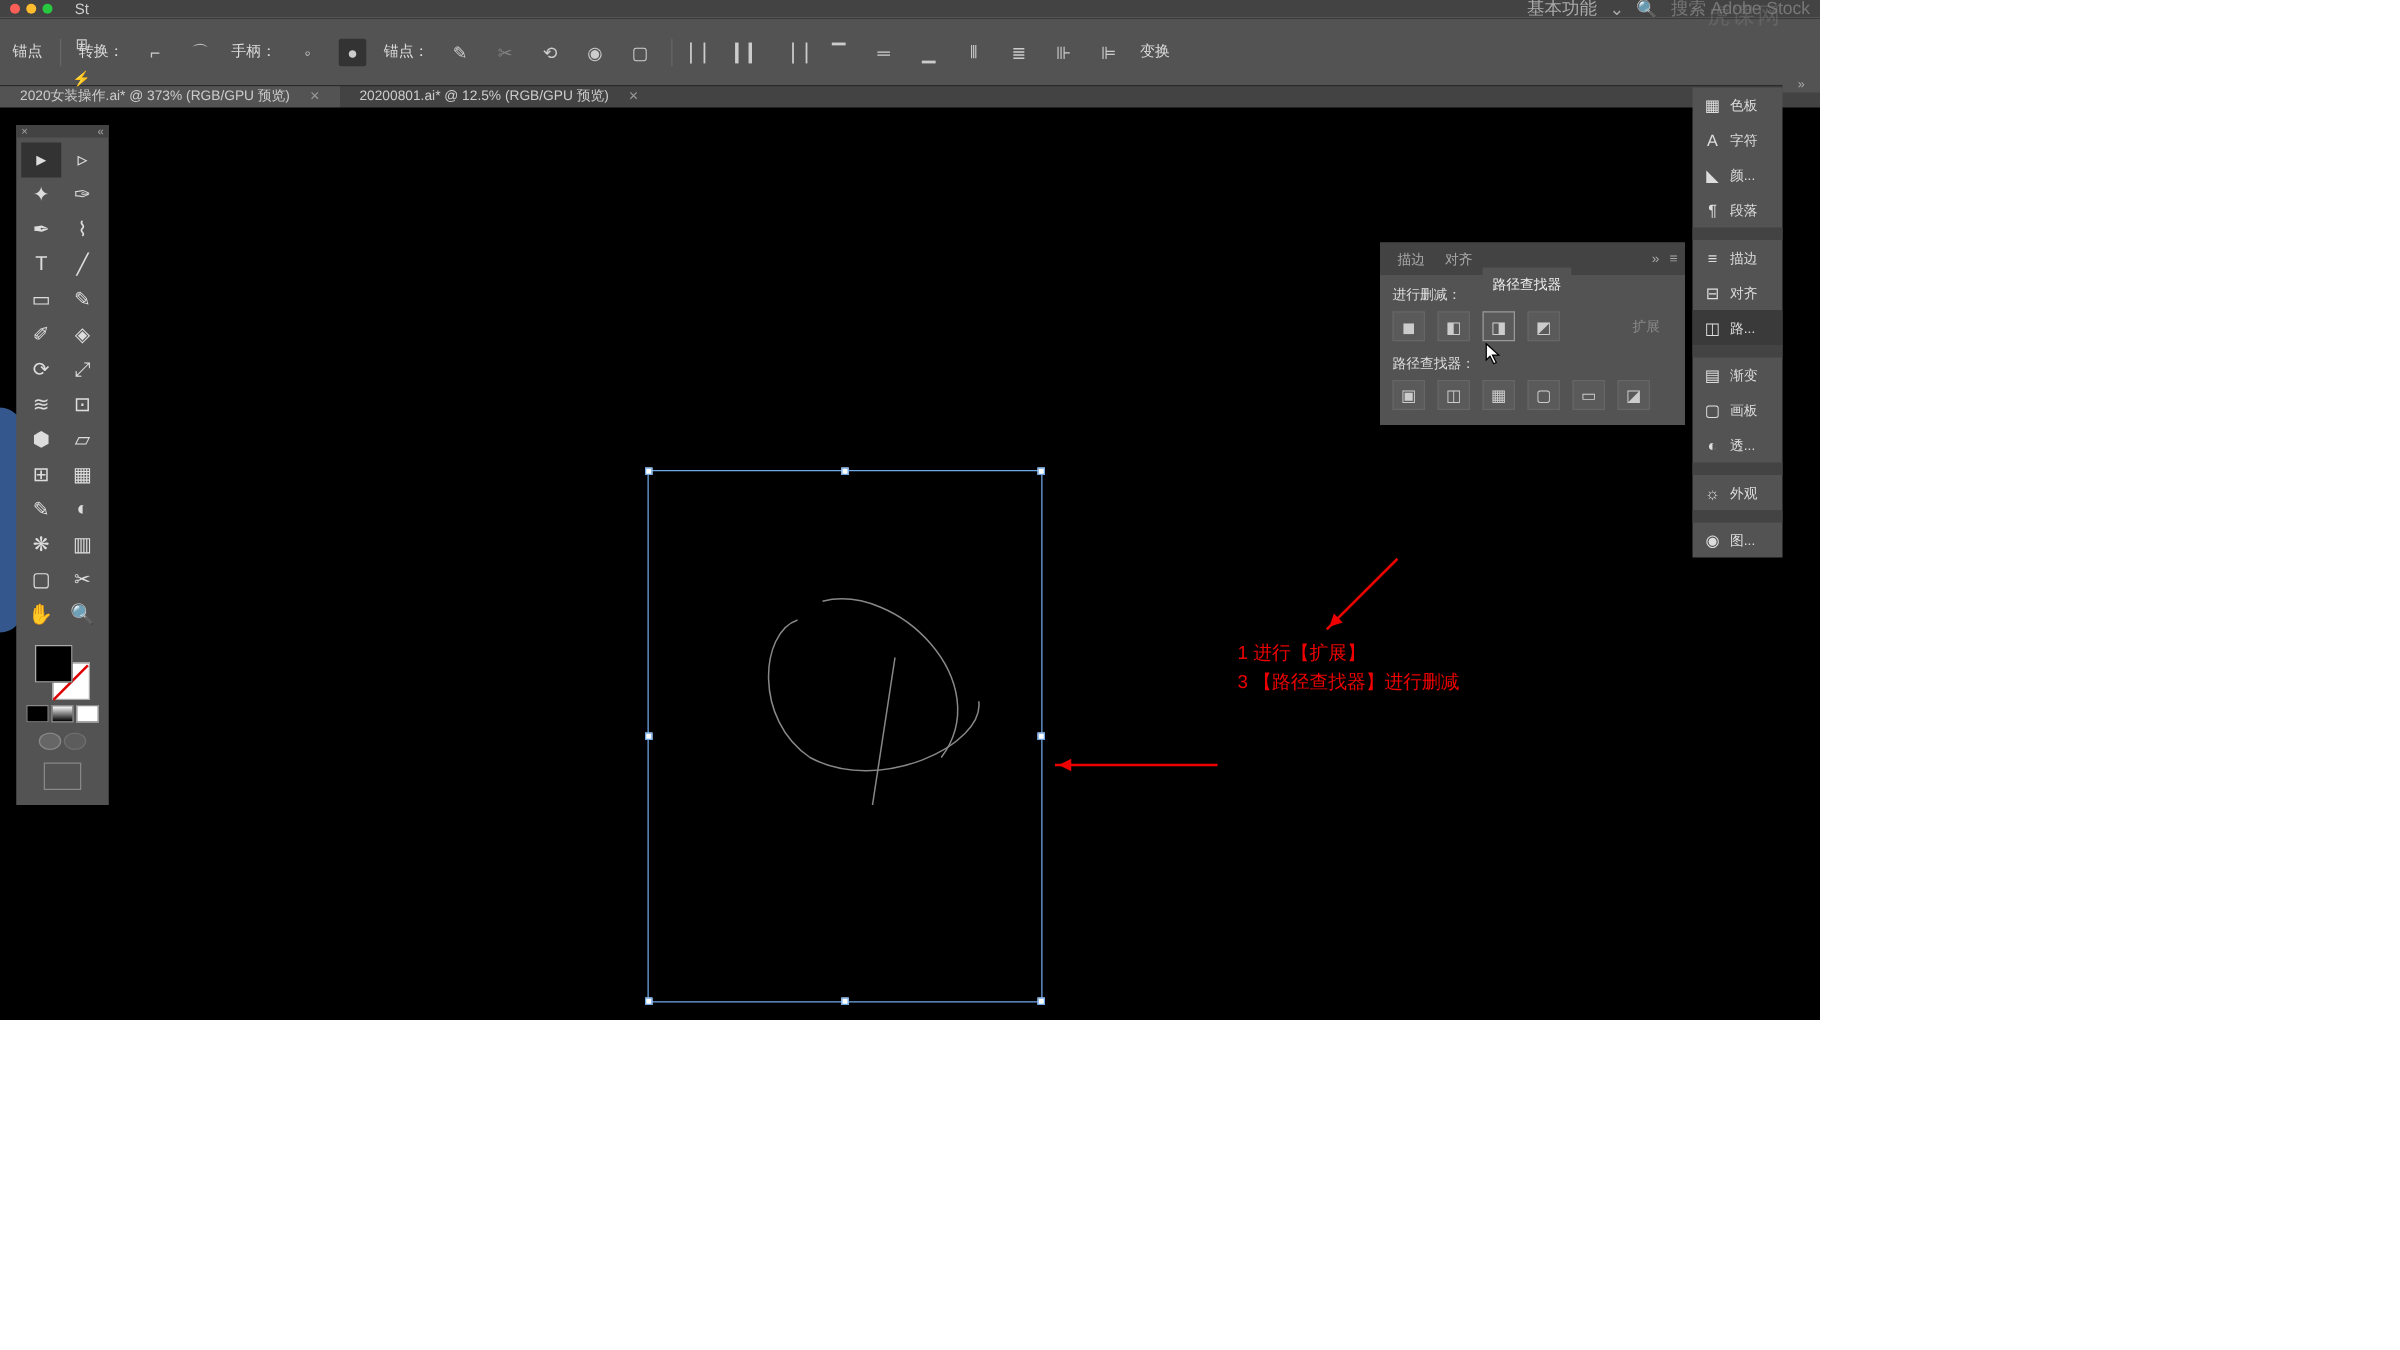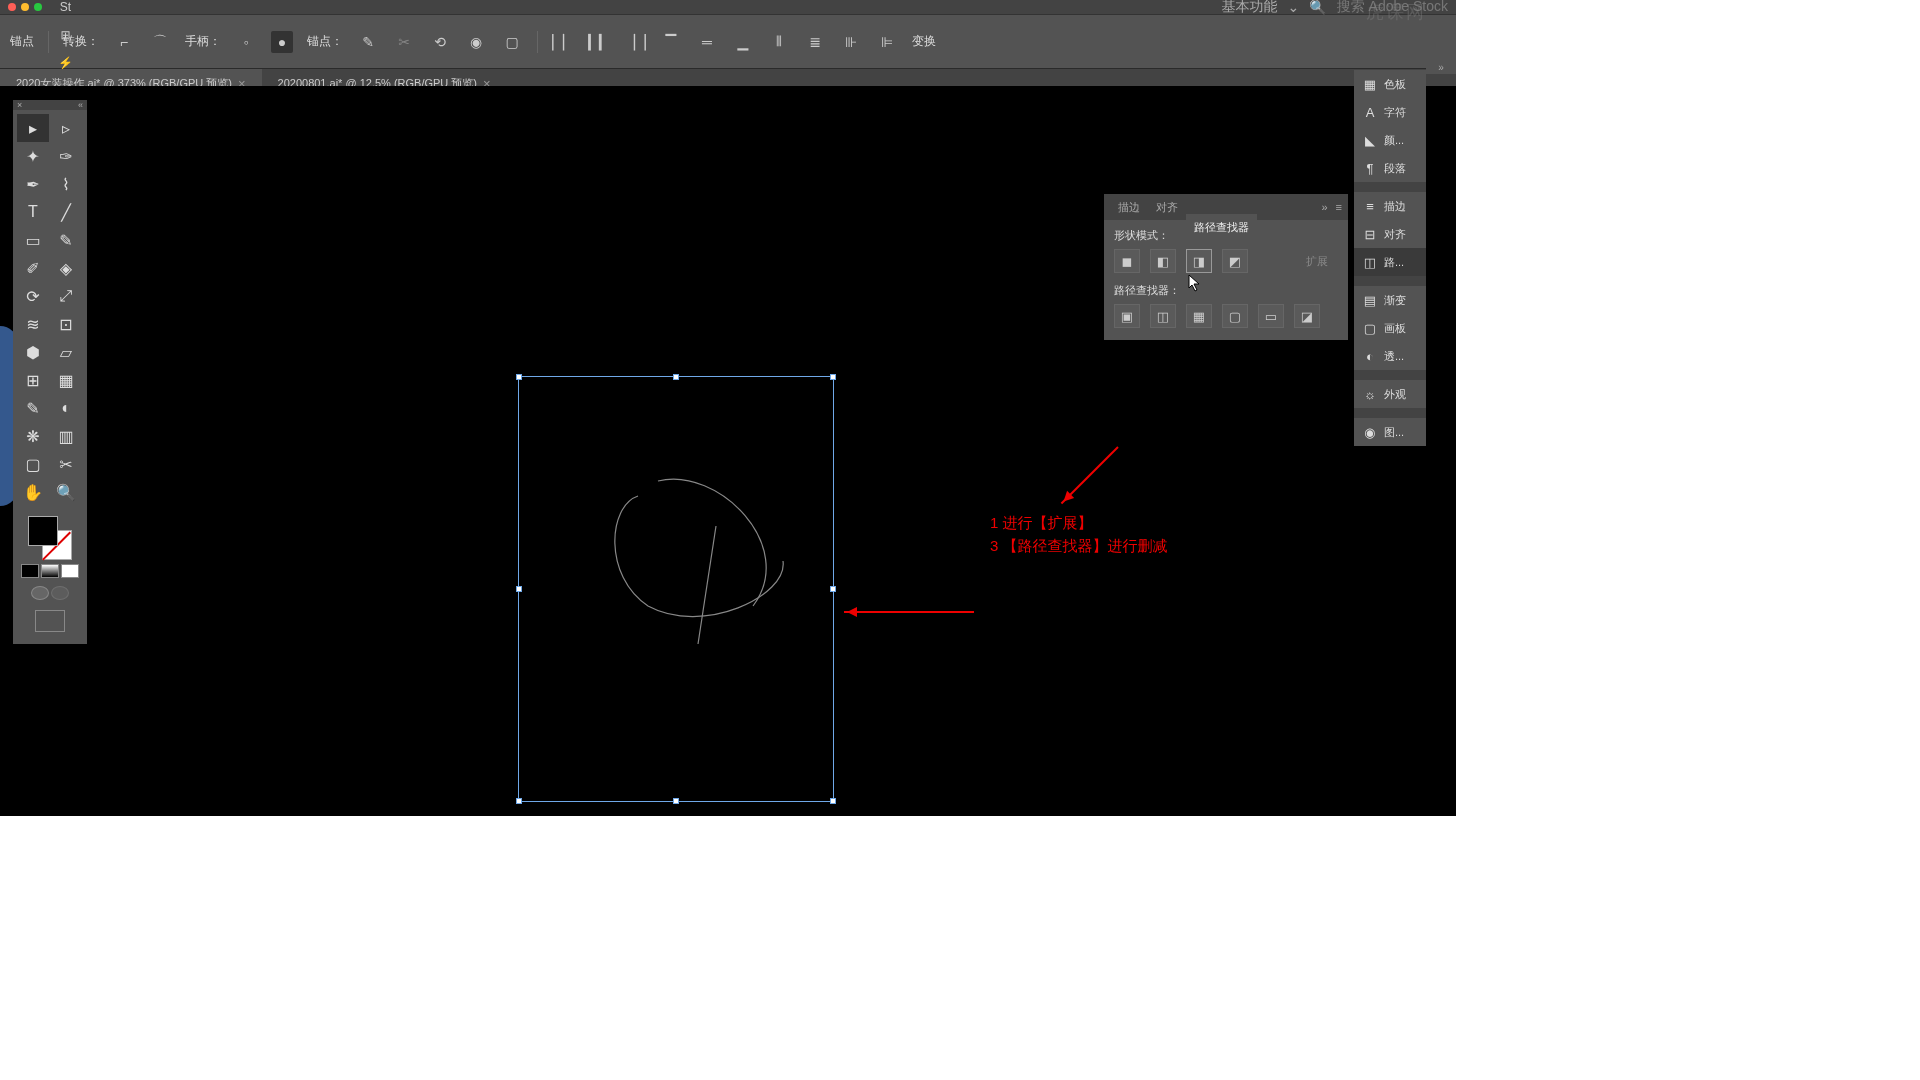--- a/index.html
+++ b/index.html
@@ -20,21 +20,21 @@
 
 
 .controlbar { height: 54px; background: #535353; display: flex; align-items: center; padding: 0 10px; gap: 14px; border-top: 1px solid #333; }
 .ctrl-label { color: #ddd; font-size: 12px; }
 .ctrl-icon { width: 22px; height: 22px; display: flex; align-items: center; justify-content: center; color: #ccc; font-size: 14px; }
 .ctrl-icon.active { background: #333; border-radius: 2px; }
 .ctrl-sep { width: 1px; height: 22px; background: #666; }
 
 
 .doctabs { height: 30px; background: #434343; display: flex; align-items: center; border-top: 1px solid #2a2a2a; }
-.doctab { padding: 0 16px; height: 100%; display: flex; align-items: center; color: #ccc; font-size: 11px; gap: 6px; }
+.doctab { padding: 0 16px; height: 100%; display: flex; align-items: flex-start; color: #ccc; font-size: 11px; gap: 16px; }
 .doctab.active { background: #535353; }
 .doctab-close { color: #999; cursor: pointer; font-size: 13px; }
 
 
 .toolbox { position: absolute; left: 13px; top: 100px; width: 74px; background: #535353; padding-bottom: 6px; }
 .toolbox-header { height: 10px; background: #434343; display: flex; align-items: center; justify-content: space-between; padding: 0 4px; }
 .toolbox-header span { color: #aaa; font-size: 9px; }
 .toolbox-grid { display: grid; grid-template-columns: 1fr 1fr; gap: 0; padding: 4px; }
 .tool { width: 32px; height: 28px; display: flex; align-items: center; justify-content: center; color: #ddd; font-size: 16px; cursor: pointer; }
 .tool.selected { background: #333; }
@@ -235,21 +235,21 @@
   <div class="pf-tabs">
     <div class="pf-tab">描边</div>
     <div class="pf-tab">对齐</div>
     <div class="pf-tab active">路径查找器</div>
     <div class="pf-tabs-right">
       <span>»</span>
       <span>≡</span>
     </div>
   </div>
   <div class="pf-body">
-    <div class="pf-label">形状模式：</div>
+    <div class="pf-label">进行删减：</div>
     <div class="pf-row">
       <div class="pf-btn">◼</div>
       <div class="pf-btn">◧</div>
       <div class="pf-btn hover">◨</div>
       <div class="pf-btn">◩</div>
       <span class="pf-expand">扩展</span>
     </div>
     <div class="pf-label">路径查找器：</div>
     <div class="pf-row" style="margin-bottom:0">
       <div class="pf-btn">▣</div>

